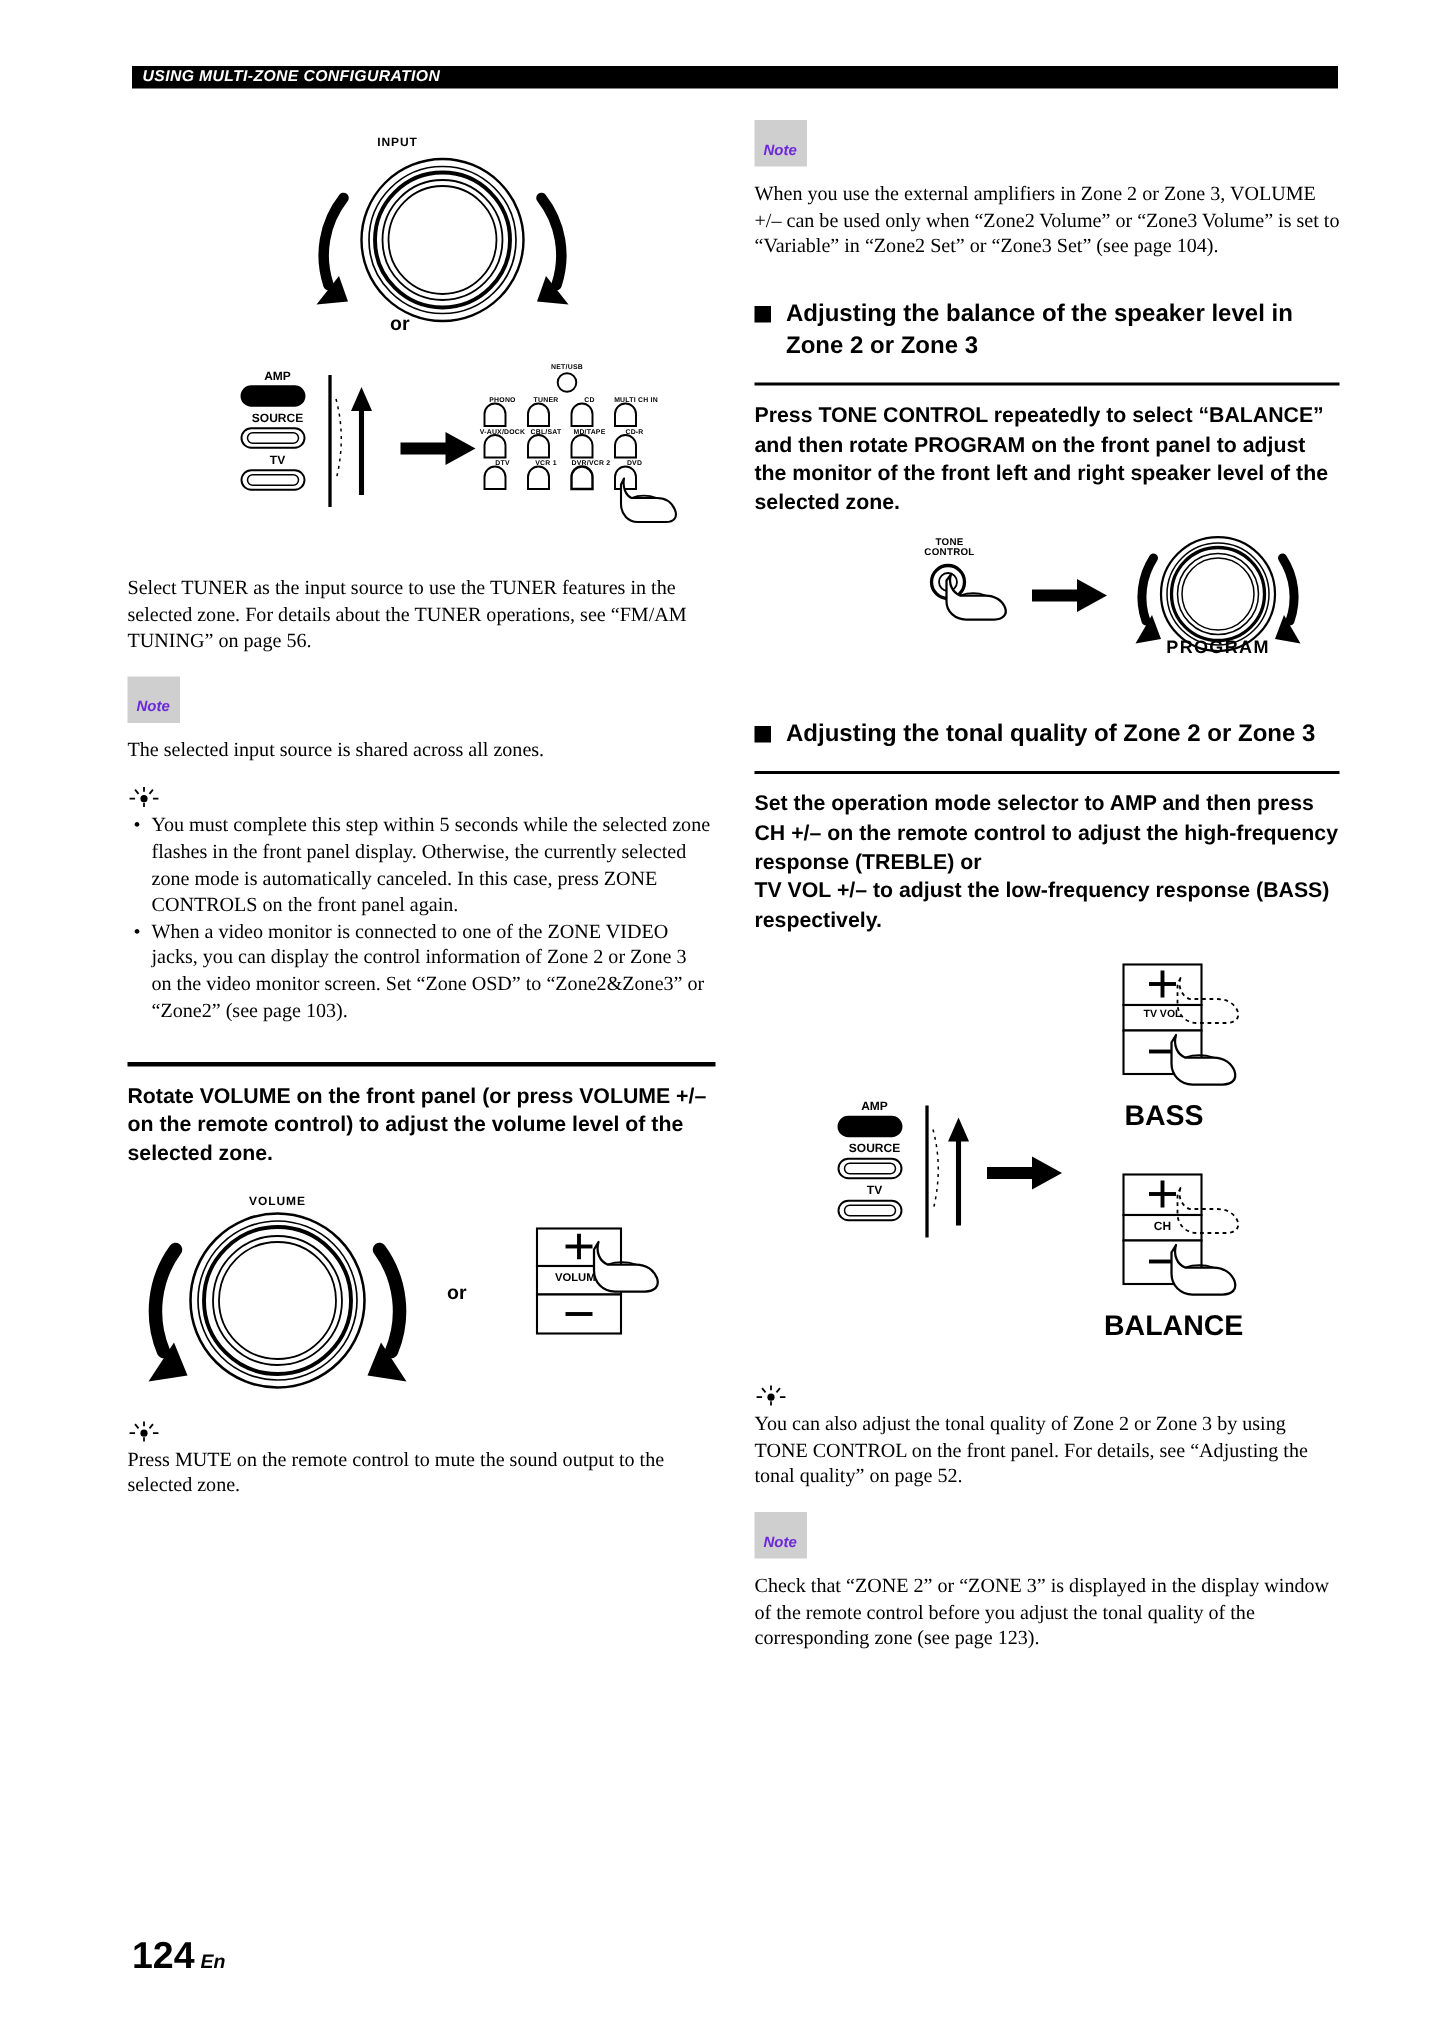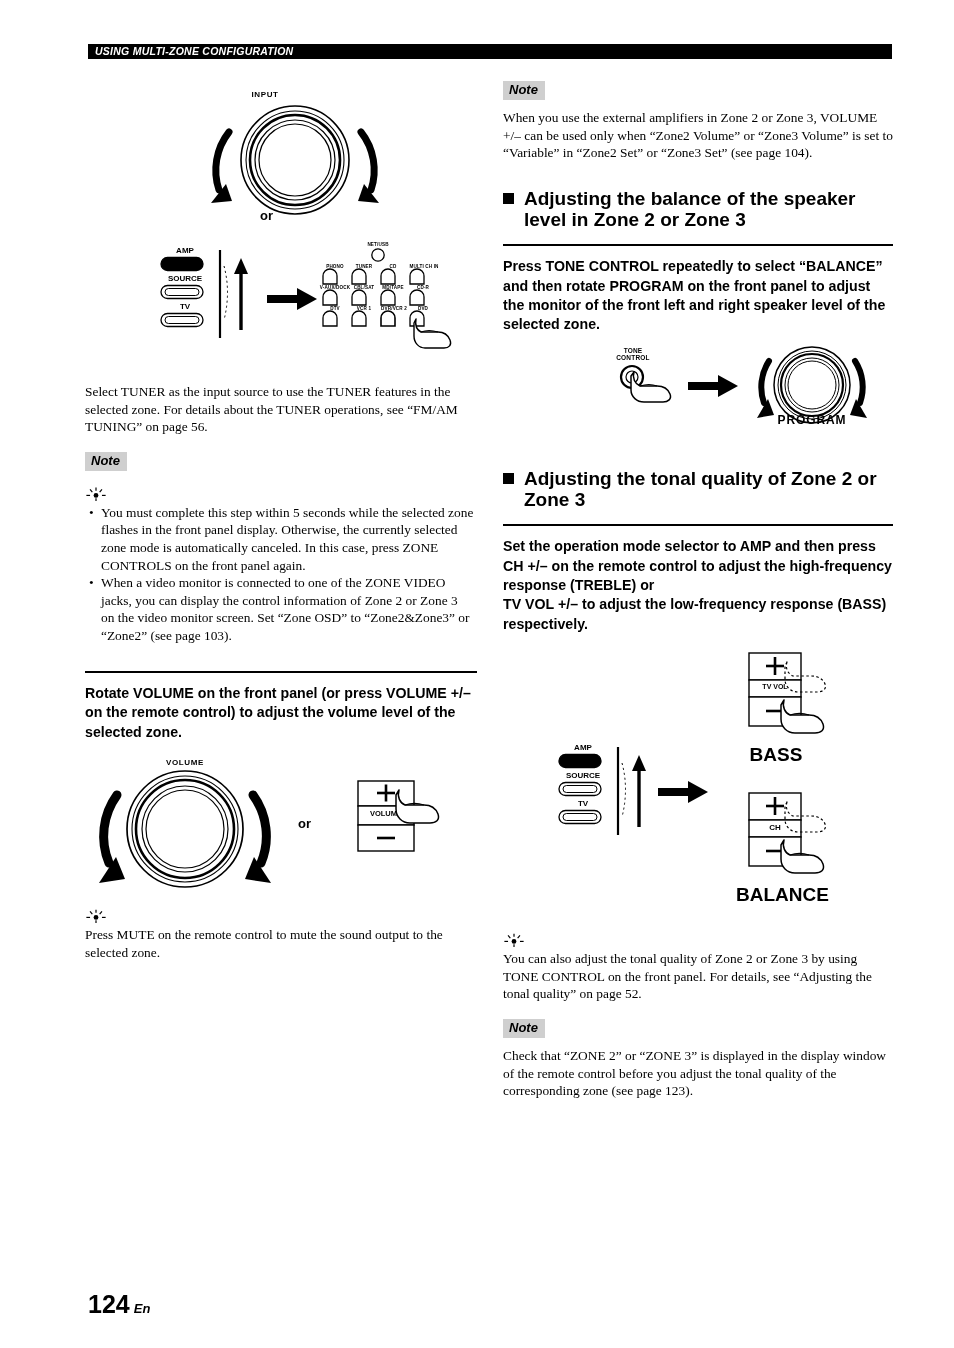--- a/index.html
+++ b/index.html
@@ -22,28 +22,28 @@
   }
 
   
   .col-left{position:absolute;left:85px;top:80px;width:392px;}
   .col-right{position:absolute;left:503px;top:80px;width:390px;}
 
   
   .body-text{font-family:"Liberation Serif",serif;font-size:13.4px;line-height:17.6px;text-align:left;}
   .bold-text{font-family:"Liberation Sans",sans-serif;font-weight:bold;font-size:14.2px;line-height:19.4px;}
   .note-badge{
-    display:inline-block;background:#cfcfcf;color:#000000;
+    display:inline-block;background:#cfcfcf;color:#6d28d9;
     font-family:"Liberation Sans",sans-serif;font-weight:bold;font-style:italic;
-    font-size:13px;line-height:17px;padding:0 7px 2px 6px;
+    font-size:10px;line-height:17px;padding:12px 7px 2px 6px;
   }
   .section-head{
     display:flex;align-items:flex-start;gap:10px;
     font-family:"Liberation Sans",sans-serif;font-weight:bold;
-    font-size:19px;line-height:21px;
+    font-size:16px;line-height:21px;
   }
   .sq{display:inline-block;width:11px;height:11px;background:#000;margin-top:5px;flex:0 0 11px;}
   .rule{height:2.4px;background:#000;width:100%;}
   .tipicon{width:22px;height:15px;display:block;}
   ul.bullets{margin:3px;padding:0;list-style:none;}
   ul.bullets li{
     position:relative;padding-left:13px;
     font-family:"Liberation Serif",serif;font-size:13.4px;line-height:17.6px;
   }
   ul.bullets li:before{content:"\2022";position:absolute;left:1px;top:0;}
@@ -188,20 +188,21 @@
             <path d="M9 17 C14 15 20 15 26 17" fill="none" stroke="#000" stroke-width="1.1"></path>
           </svg>
         </div>
       </div>
     </div>
 
     <p class="body-text" style="margin:22px 0 0 0;">Select TUNER as the input source to use the TUNER features in the selected zone. For details about the TUNER operations, see “FM/AM TUNING” on page 56.</p>
 
     <div style="margin-top:15px;">
       <span class="note-badge">Note</span>
+      <p class="body-text" style="margin:9px 0 0 0;">The selected input source is shared across all zones.</p>
     </div>
 
     <div style="margin-top:16px;">
       <svg class="tipicon" viewBox="0 0 24 16">
         <circle cx="12" cy="9" r="2.6" fill="#000"></circle>
         <line x1="12" y1="0.5" x2="12" y2="4" stroke="#000" stroke-width="1.3"></line>
         <line x1="5.5" y1="2.5" x2="8" y2="5.5" stroke="#000" stroke-width="1.3"></line>
         <line x1="18.5" y1="2.5" x2="16" y2="5.5" stroke="#000" stroke-width="1.3"></line>
         <line x1="1.5" y1="9" x2="5.5" y2="9" stroke="#000" stroke-width="1.3"></line>
         <line x1="18.5" y1="9" x2="22.5" y2="9" stroke="#000" stroke-width="1.3"></line>

